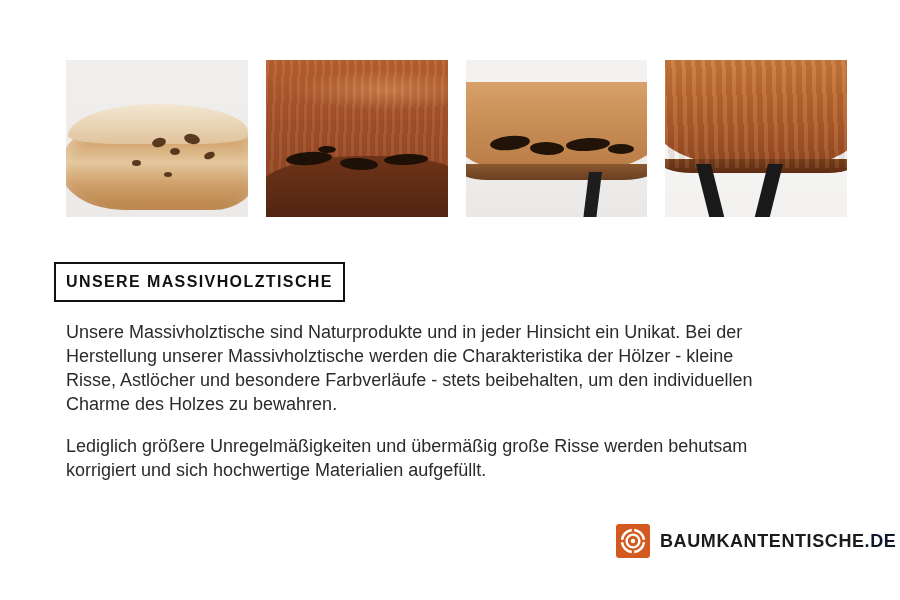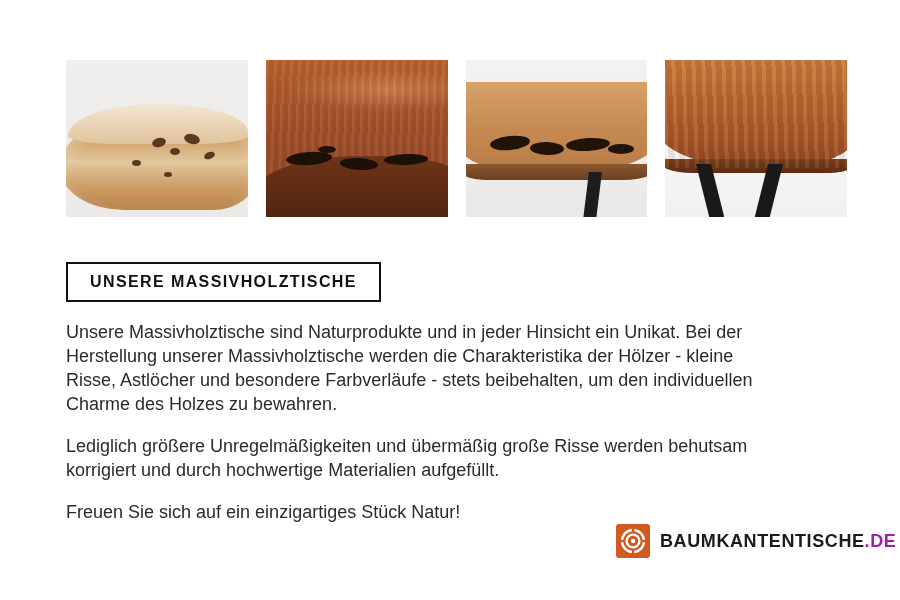--- a/index.html
+++ b/index.html
@@ -146,25 +146,25 @@
     background: #191919; transform: skewX(14deg);
   }
   .ph4 .legB {
     position: absolute; left: 96px; top: 104px; width: 15px; height: 56px;
     background: #191919; transform: skewX(-14deg);
   }
 
   
   .heading-box {
     position: absolute;
-    left: 66px;
+    left: 54px;
     top: 262px;
     box-sizing: border-box;
     height: 40px;
-    padding: 0 22px;
+    padding: 0 10px;
     border: 2px solid #111111;
     display: flex;
     align-items: center;
   }
   .heading-box .heading-text {
     font-size: 16px;
     font-weight: bold;
     letter-spacing: 1.4px;
     color: #111111;
   }
@@ -196,21 +196,21 @@
     height: 34px;
     flex: 0 0 34px;
   }
   .logo-text {
     font-size: 18px;
     font-weight: bold;
     letter-spacing: 0.6px;
     color: #1b1b1b;
     white-space: nowrap;
   }
-  .logo-text .suffix { color: #a21caf; }
+  .logo-text .suffix { color: #0f172a; }
 </style>
 </head>
 <body>
 
 <div class="page">
 
   <div class="photo-strip">
 
     <div class="photo ph1">
       <div class="slab"></div>
@@ -248,22 +248,21 @@
     </div>
 
   </div>
 
   <div class="heading-box">
     <span class="heading-text">UNSERE MASSIVHOLZTISCHE</span>
   </div>
 
   <div class="copy">
     <p>Unsere Massivholztische sind Naturprodukte und in jeder Hinsicht ein Unikat. Bei der Herstellung unserer Massivholztische werden die Charakteristika der Hölzer - kleine Risse, Astlöcher und besondere Farbverläufe - stets beibehalten, um den individuellen Charme des Holzes zu bewahren.</p>
-    <p>Lediglich größere Unregelmäßigkeiten und übermäßig große Risse werden behutsam korrigiert und durch hochwertige Materialien aufgefüllt.</p>
-    <p>Freuen Sie sich auf ein einzigartiges Stück Natur!</p>
+    <p>Lediglich größere Unregelmäßigkeiten und übermäßig große Risse werden behutsam korrigiert und sich hochwertige Materialien aufgefüllt.</p>
   </div>
 
   <div class="logo">
     <svg class="logo-mark" viewBox="0 0 34 34">
       <rect x="0" y="0" width="34" height="34" rx="3" fill="#d25a1e"></rect>
       <circle cx="17" cy="17" r="11" fill="none" stroke="#ffffff" stroke-width="2.4"></circle>
       <circle cx="17" cy="17" r="6.4" fill="none" stroke="#ffffff" stroke-width="2.4"></circle>
       <circle cx="17" cy="17" r="2.2" fill="#ffffff"></circle>
       <rect x="15.8" y="2" width="2.4" height="6" fill="#d25a1e"></rect>
       <rect x="15.8" y="26" width="2.4" height="6" fill="#d25a1e"></rect>

